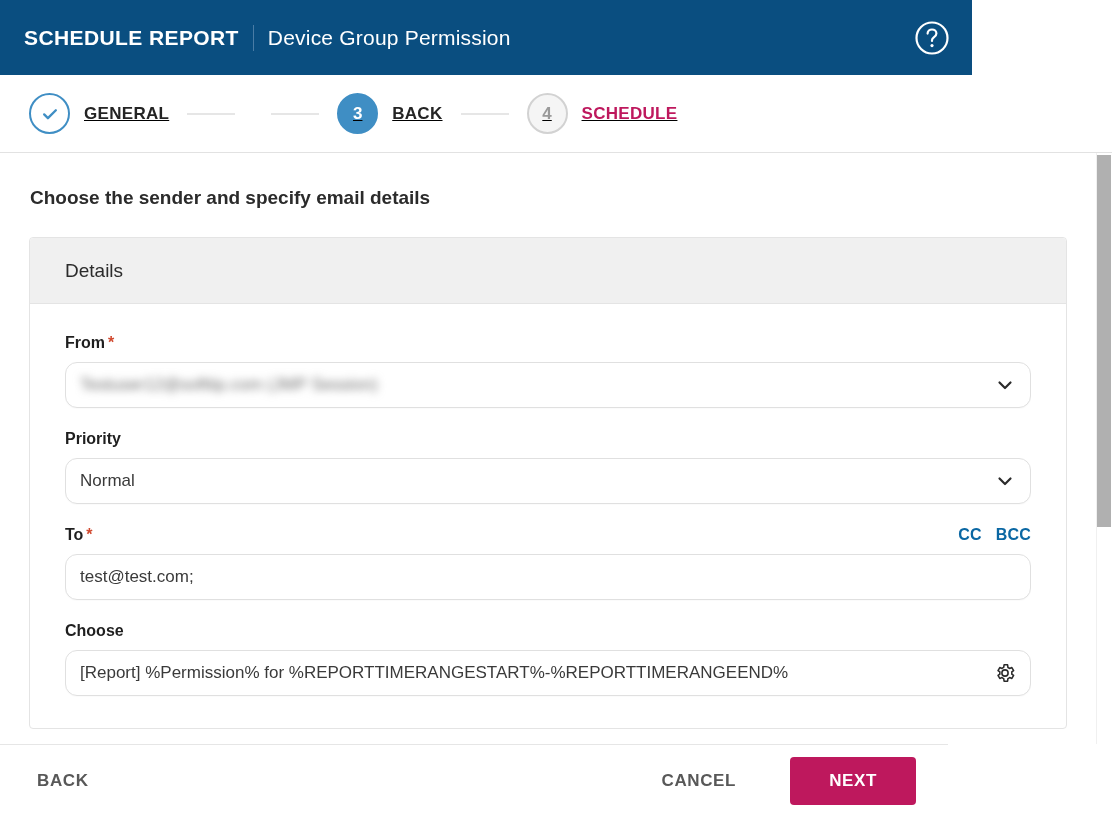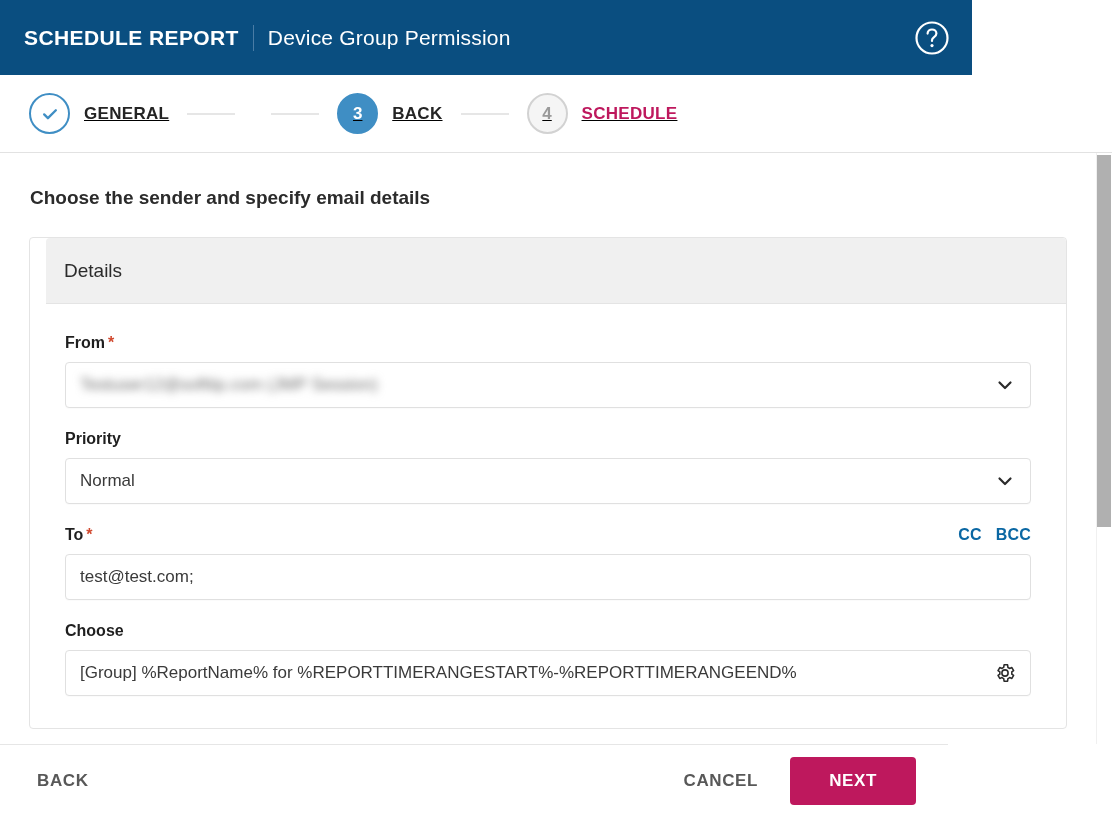--- a/index.html
+++ b/index.html
@@ -119,22 +119,21 @@
     border: 1px solid #e4e4e4;
     border-radius: 4px;
     background: #ffffff;
   }
   .card-header {
     background: #f0f0f0;
     border-bottom: 1px solid #e4e4e4;
     border-radius: 4px 4px 0 0;
     height: 66px;
     display: flex; align-items: center;
-    padding-left: 18px;
-    margin-left: 16px;
+    padding-left: 35px;
   }
   .card-title {
     font-size: 19px;
     color: #2b2b2b;
   }
   .card-body { padding: 30px 35px 10px 35px; }
 
   .field { margin-bottom: 22px; }
   .field-label-row {
     display: flex; align-items: baseline;
@@ -153,21 +152,21 @@
     font-size: 16px;
     font-weight: bold;
     cursor: pointer;
     letter-spacing: .2px;
   }
 
   .control {
     position: relative;
     height: 46px;
     border: 1px solid #e0e0e0;
-    border-radius: 4px;
+    border-radius: 12px;
     background: #ffffff;
     display: flex; align-items: center;
     padding: 0 14px;
     box-shadow: 0 1px 1px rgba(0,0,0,0.02);
   }
   .control-value {
     font-size: 17px;
     color: #3a3a3a;
     white-space: nowrap;
     overflow: hidden;
@@ -217,21 +216,21 @@
     font-size: 17px;
     font-weight: bold;
     color: #585858;
     letter-spacing: .6px;
     cursor: pointer;
     background: none; border: none;
     font-family: inherit;
   }
   .footer-right {
     margin-left: auto; margin-right: 32px;
-    display: flex; align-items: center; gap: 26px;
+    display: flex; align-items: center; gap: 48px;
   }
   .btn-cancel {
     font-size: 17px;
     font-weight: bold;
     color: #585858;
     letter-spacing: .6px;
     cursor: pointer;
     background: none; border: none;
     font-family: inherit;
   }
@@ -356,21 +355,21 @@
             </div>
           </div>
 
           <div class="field">
             <div class="field-label-row">
               <span>
                 <span class="field-label">Choose</span>
               </span>
             </div>
             <div class="control">
-              <span class="control-value">[Group] %ReportName% for %REPORTTIMERANGESTART%-%REPORTTIMERANGEEND%</span>
+              <span class="control-value">[Report] %Permission% for %REPORTTIMERANGESTART%-%REPORTTIMERANGEEND%</span>
               <span class="gear">
                 <svg viewBox="0 0 24 24" width="22" height="22" aria-hidden="true">
                   <path d="M12 8.6a3.4 3.4 0 100 6.8 3.4 3.4 0 000-6.8z" fill="none" stroke="#2b2b2b" stroke-width="1.7"></path>
                   <path d="M19.4 13.1a7.6 7.6 0 000-2.2l2-1.5-1.9-3.3-2.4.9a7.6 7.6 0 00-1.9-1.1L14.8 3h-3.8l-.4 2.9c-.7.3-1.3.6-1.9 1.1l-2.4-.9L4.4 9.4l2 1.5a7.6 7.6 0 000 2.2l-2 1.5 1.9 3.3 2.4-.9c.6.5 1.2.8 1.9 1.1l.4 2.9h3.8l.4-2.9c.7-.3 1.3-.6 1.9-1.1l2.4.9 1.9-3.3-2-1.5z" fill="none" stroke="#2b2b2b" stroke-width="1.7" stroke-linejoin="round"></path>
                 </svg>
               </span>
             </div>
           </div>
 
         </div>

